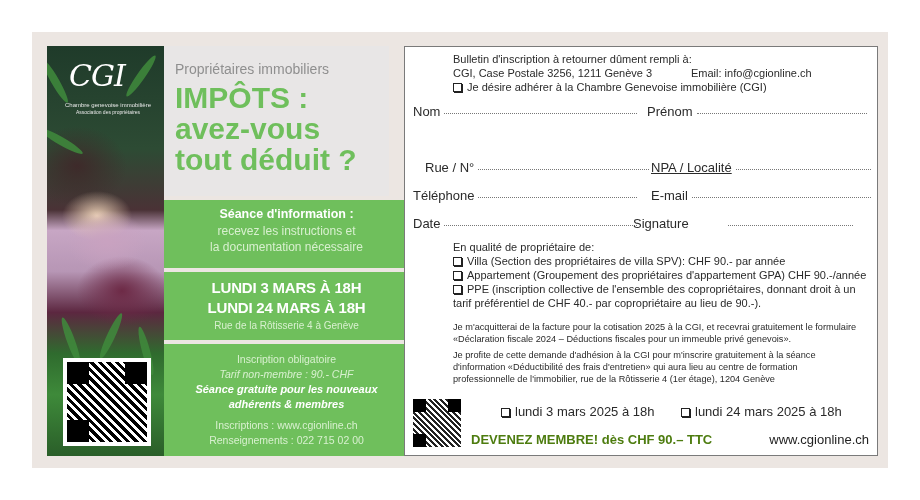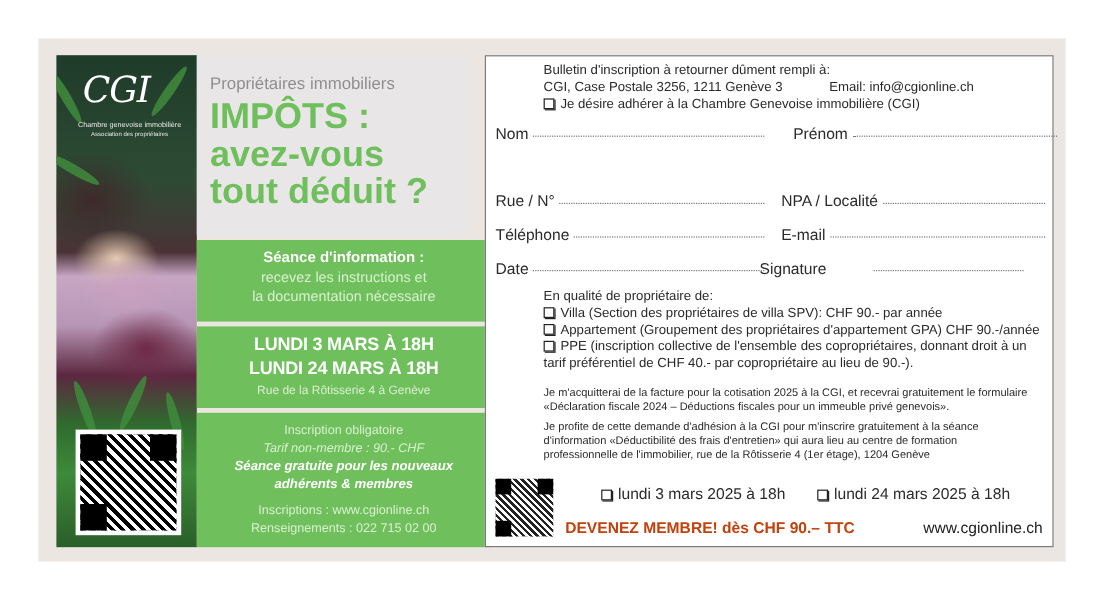--- a/index.html
+++ b/index.html
@@ -53,21 +53,21 @@
   .field { position:absolute; font-size:13px; white-space:nowrap; display:flex; align-items:baseline; }
   .dots { flex:1; border-bottom:1px dotted #777; margin-left:4px; height:0; transform:translateY(-2px); }
   .small { font-size:9.2px; line-height:12px; }
   .qr-form { position:absolute; left:8px; top:352px; width:48px; height:48px;
      background:
        linear-gradient(#000,#000) 0 0/13px 13px no-repeat,
        linear-gradient(#000,#000) 100% 0/13px 13px no-repeat,
        linear-gradient(#000,#000) 0 100%/13px 13px no-repeat,
        repeating-linear-gradient(45deg,#222 0 2px,#fff 2px 4px),
        repeating-linear-gradient(-45deg,#444 0 1px,transparent 1px 3px); }
-  .cta { position:absolute; left:66px; top:385px; font-size:13px; font-weight:bold; color:#c2410c; white-space:nowrap; }
+  .cta { position:absolute; left:66px; top:385px; font-size:13px; font-weight:bold; color:#4d7c0f; white-space:nowrap; }
   .site { position:absolute; right:8px; top:385px; font-size:13px; color:#222; }
   .ses { position:absolute; top:357px; font-size:13px; white-space:nowrap;margin-left:30px; }
 </style>
 </head>
 <body>
 
 <div class="outer"></div>
 
 <div class="ad">
   <div class="photo">
@@ -124,29 +124,29 @@
   <div class="line" style="top:20px;">CGI, Case Postale 3256, 1211 Genève 3</div>
   <div class="line" style="top:20px;left:246px;">Email: info@cgionline.ch</div>
   <div class="line" style="top:34px;">
     <span class="cb"></span><span>Je désire adhérer à la Chambre Genevoise immobilière (CGI)</span>
   </div>
 
   <div class="field" style="left:8px;top:57px;width:224px;">
     <span>Nom</span>
       <span class="dots"></span>
   </div>
-  <div class="field" style="left:256px;top:57px;width:220px;">
+  <div class="field" style="left:242px;top:57px;width:220px;">
     <span>Prénom</span>
       <span class="dots"></span>
   </div>
-  <div class="field" style="left:8px;top:113px;width:224px;">
+  <div class="field" style="left:20px;top:113px;width:224px;">
     <span>Rue / N°</span>
       <span class="dots"></span>
   </div>
-  <div class="field" style="left:246px;top:113px;width:220px;">
+  <div class="field" style="left:246px;top:113px;width:220px;text-decoration:underline;">
     <span>NPA / Localité</span>
       <span class="dots"></span>
   </div>
   <div class="field" style="left:8px;top:141px;width:224px;">
     <span>Téléphone</span>
       <span class="dots"></span>
   </div>
   <div class="field" style="left:246px;top:141px;width:220px;">
     <span>E-mail</span>
       <span class="dots"></span>

